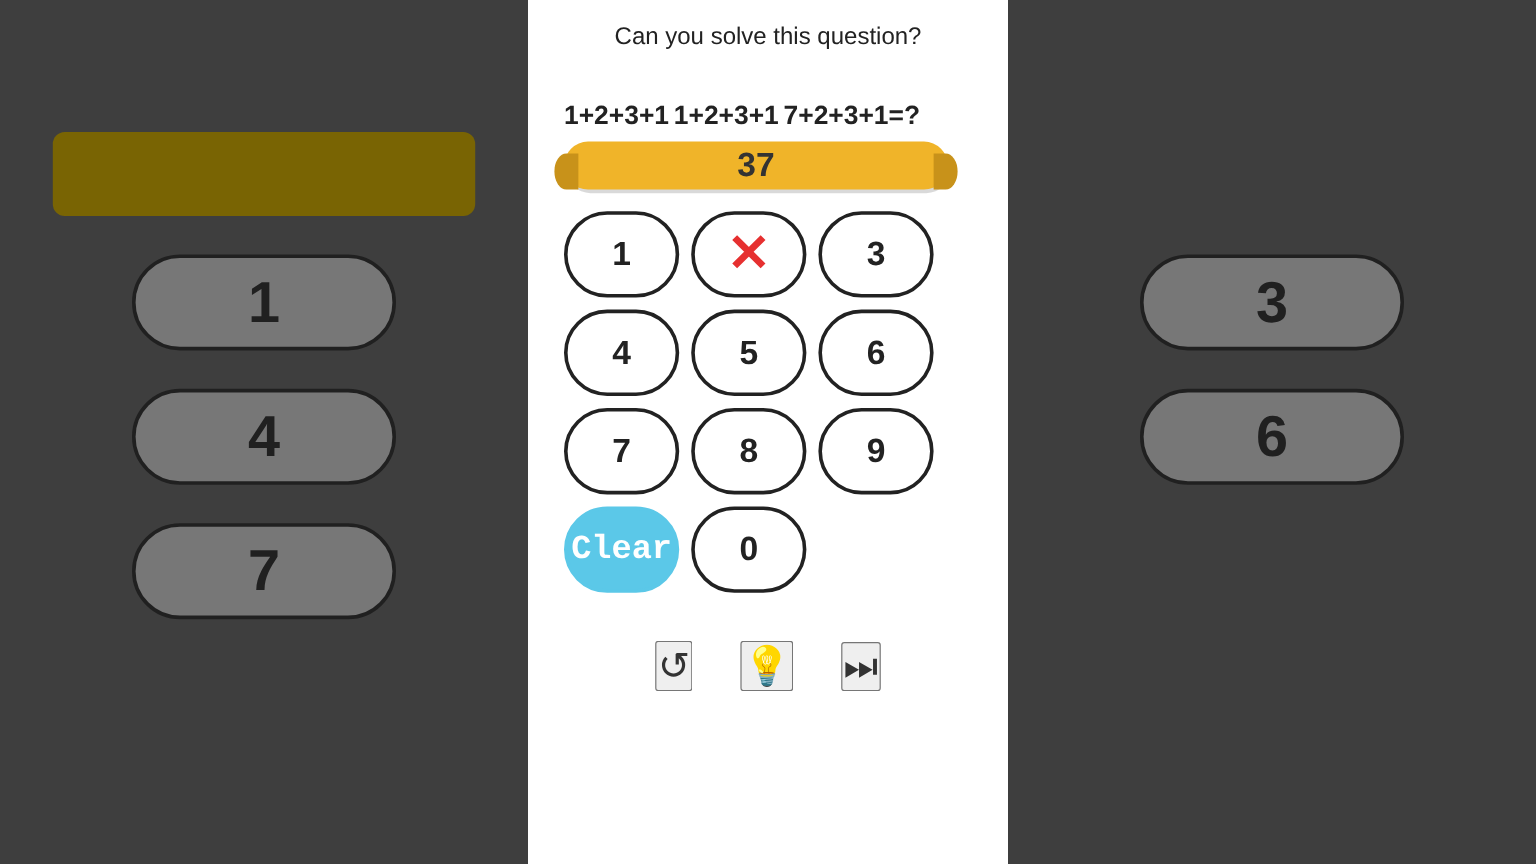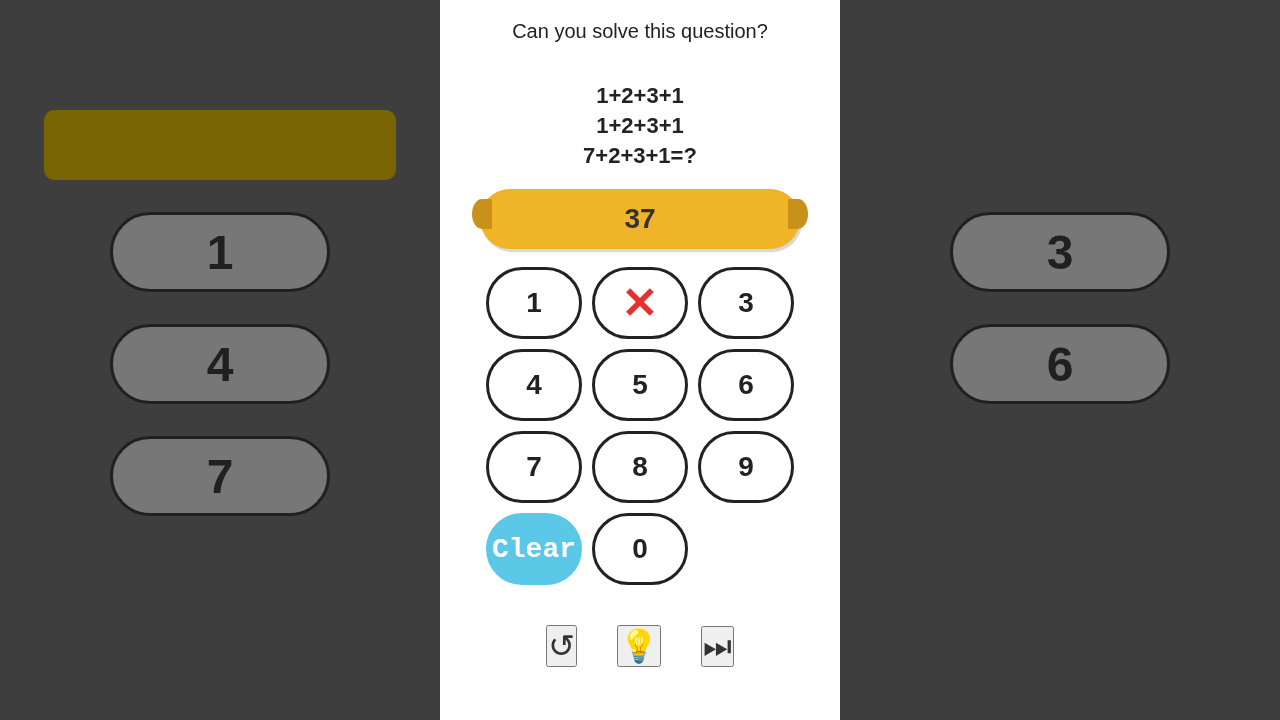--- a/index.html
+++ b/index.html
@@ -49,54 +49,52 @@
       color: #222;
     }
 
     
     .center-modal {
       width: 400px;
       min-width: 400px;
       background: #fff;
       display: flex;
       flex-direction: column;
-      align-items: center;
       padding: 20px 30px 30px;
       position: relative;
       z-index: 10;
     }
 
     .question-title {
       font-size: 20px;
       color: #222;
       font-weight: 500;
       margin-bottom: 40px;
       text-align: center;
     }
 
     .math-equations {
       display: flex;
-      flex-direction: column;
-      align-items: center;
-      margin-bottom: 20px;
+      align-items: center;
+      margin-bottom: 9px;
       gap: 4px;
     }
 
     .equation-line {
       font-size: 22px;
       font-weight: 600;
       color: #222;
     }
 
     
     .answer-display {
       width: 320px;
       background: #f0b429;
       border-radius: 40px;
-      height: 60px;
+      height: 40px;
       display: flex;
       align-items: center;
       justify-content: center;
       font-size: 28px;
       font-weight: bold;
       color: #333;
       margin-bottom: 18px;
       position: relative;
       box-shadow: 2px 3px 0 rgba(0,0,0,0.15);
     }

